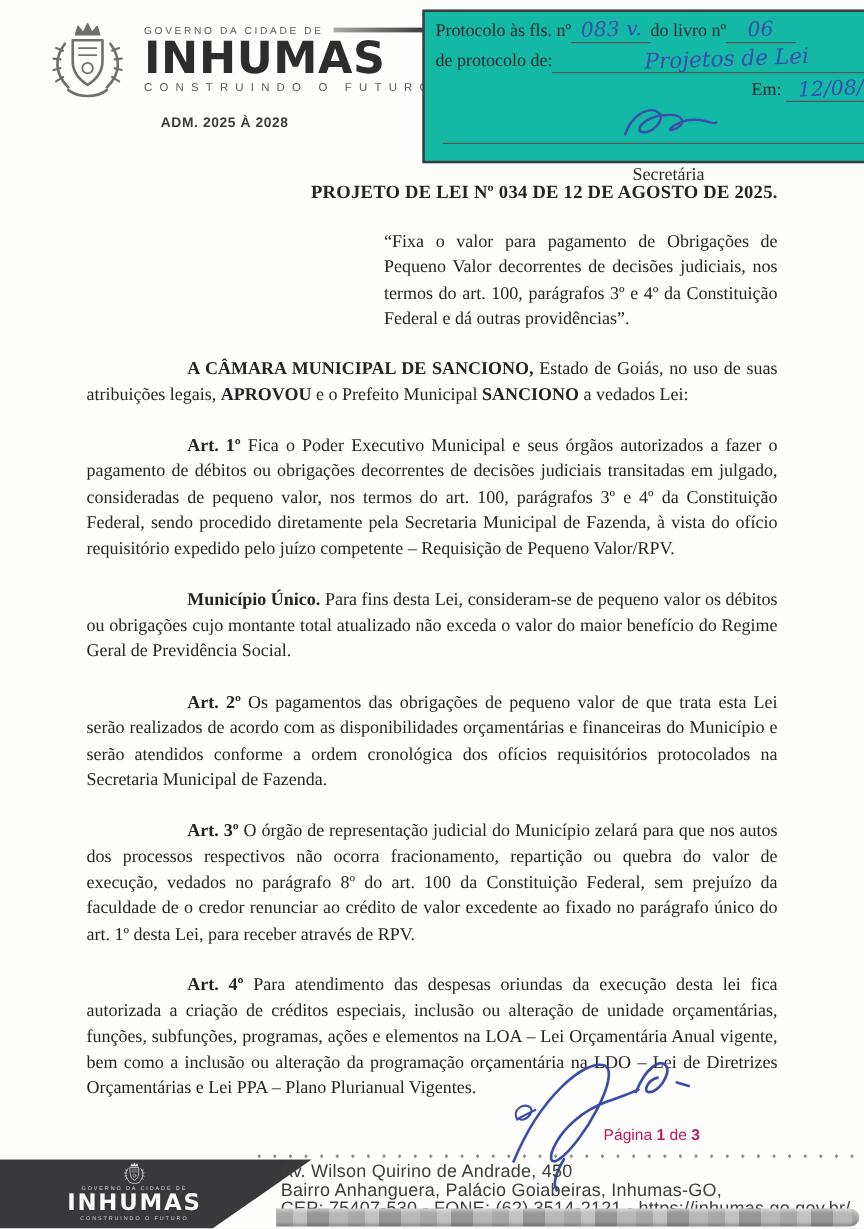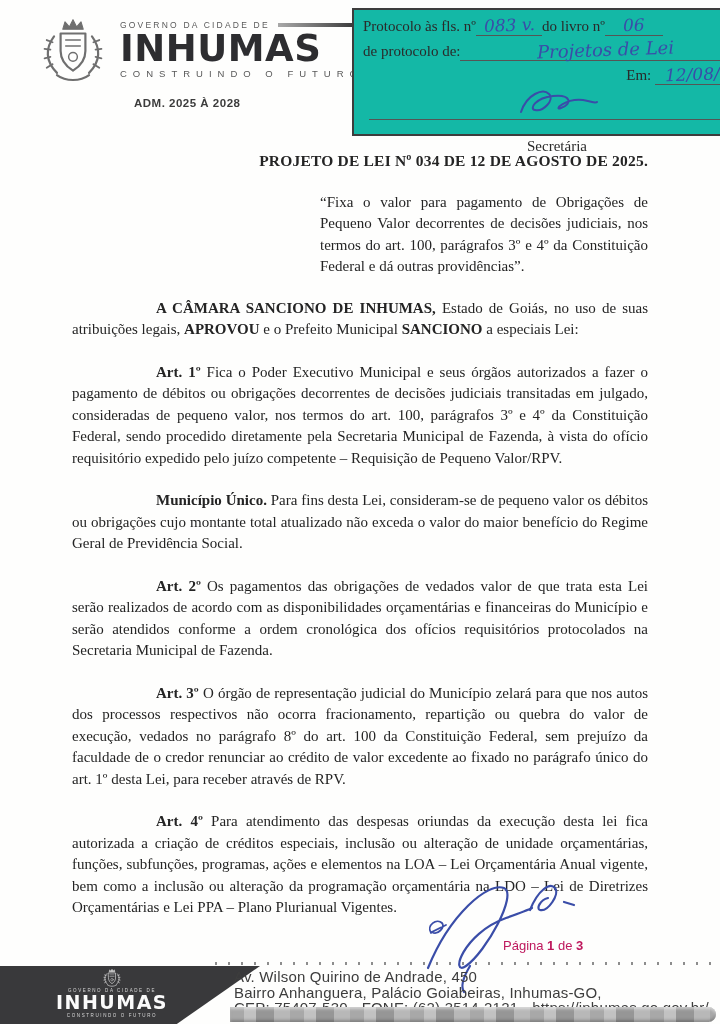--- a/index.html
+++ b/index.html
@@ -129,24 +129,24 @@
       <span class="sig-line"></span>
     </div>
     <div class="stamp-caption">Secretária</div>
   </div>
 
   <main class="doc">
     <h1 class="doc-title">PROJETO DE LEI Nº 034 DE 12 DE AGOSTO DE 2025.</h1>
 
     <div class="epigraph">“Fixa o valor para pagamento de Obrigações de Pequeno Valor decorrentes de decisões judiciais, nos termos do art. 100, parágrafos 3º e 4º da Constituição Federal e dá outras providências”.</div>
 
-    <p class="body"><span class="b">A CÂMARA SANCIONO DE INHUMAS,</span><span> Estado de Goiás, no uso de suas atribuições legais, </span><span class="b">APROVOU</span><span> e o Prefeito Municipal </span><span class="b">SANCIONO</span><span> a especiais Lei:</span></p>
+    <p class="body"><span class="b">A CÂMARA MUNICIPAL DE SANCIONO,</span><span> Estado de Goiás, no uso de suas atribuições legais, </span><span class="b">APROVOU</span><span> e o Prefeito Municipal </span><span class="b">SANCIONO</span><span> a vedados Lei:</span></p>
     <p class="body"><span class="b">Art. 1º</span><span> Fica o Poder Executivo Municipal e seus órgãos autorizados a fazer o pagamento de débitos ou obrigações decorrentes de decisões judiciais transitadas em julgado, consideradas de pequeno valor, nos termos do art. 100, parágrafos 3º e 4º da Constituição Federal, sendo procedido diretamente pela Secretaria Municipal de Fazenda, à vista do ofício requisitório expedido pelo juízo competente – Requisição de Pequeno Valor/RPV.</span></p>
     <p class="body"><span class="b">Município Único.</span><span> Para fins desta Lei, consideram-se de pequeno valor os débitos ou obrigações cujo montante total atualizado não exceda o valor do maior benefício do Regime Geral de Previdência Social.</span></p>
-    <p class="body"><span class="b">Art. 2º</span><span> Os pagamentos das obrigações de vedados valor de que trata esta Lei serão realizados de acordo com as disponibilidades orçamentárias e financeiras do Município e serão atendidos conforme a ordem cronológica dos ofícios requisitórios protocolados na Secretaria Municipal de Fazenda.</span></p>
+    <p class="body"><span class="b">Art. 2º</span><span> Os pagamentos das obrigações de pequeno valor de que trata esta Lei serão realizados de acordo com as disponibilidades orçamentárias e financeiras do Município e serão atendidos conforme a ordem cronológica dos ofícios requisitórios protocolados na Secretaria Municipal de Fazenda.</span></p>
     <p class="body"><span class="b">Art. 3º</span><span> O órgão de representação judicial do Município zelará para que nos autos dos processos respectivos não ocorra fracionamento, repartição ou quebra do valor de execução, vedados no parágrafo 8º do art. 100 da Constituição Federal, sem prejuízo da faculdade de o credor renunciar ao crédito de valor excedente ao fixado no parágrafo único do art. 1º desta Lei, para receber através de RPV.</span></p>
     <p class="body"><span class="b">Art. 4º</span><span> Para atendimento das despesas oriundas da execução desta lei fica autorizada a criação de créditos especiais, inclusão ou alteração de unidade orçamentárias, funções, subfunções, programas, ações e elementos na LOA – Lei Orçamentária Anual vigente, bem como a inclusão ou alteração da programação orçamentária na LDO – Lei de Diretrizes Orçamentárias e Lei PPA – Plano Plurianual Vigentes.</span></p>
   </main>
 
   <svg class="rubric" viewBox="0 0 180 125">
     <g fill="none" stroke="#3a4da8" stroke-width="2.2" stroke-linecap="round">
       <path d="M20 96 C42 42 80 10 96 16 C110 22 78 80 58 94 C42 105 54 62 98 46 C112 41 120 38 124 36"></path>
       <path d="M122 38 C130 18 142 10 147 16 C152 22 140 40 132 38 C128 37 132 28 140 26"></path>
       <path d="M62 94 C56 104 52 114 56 120"></path>
       <path d="M156 30 l10 3"></path>

